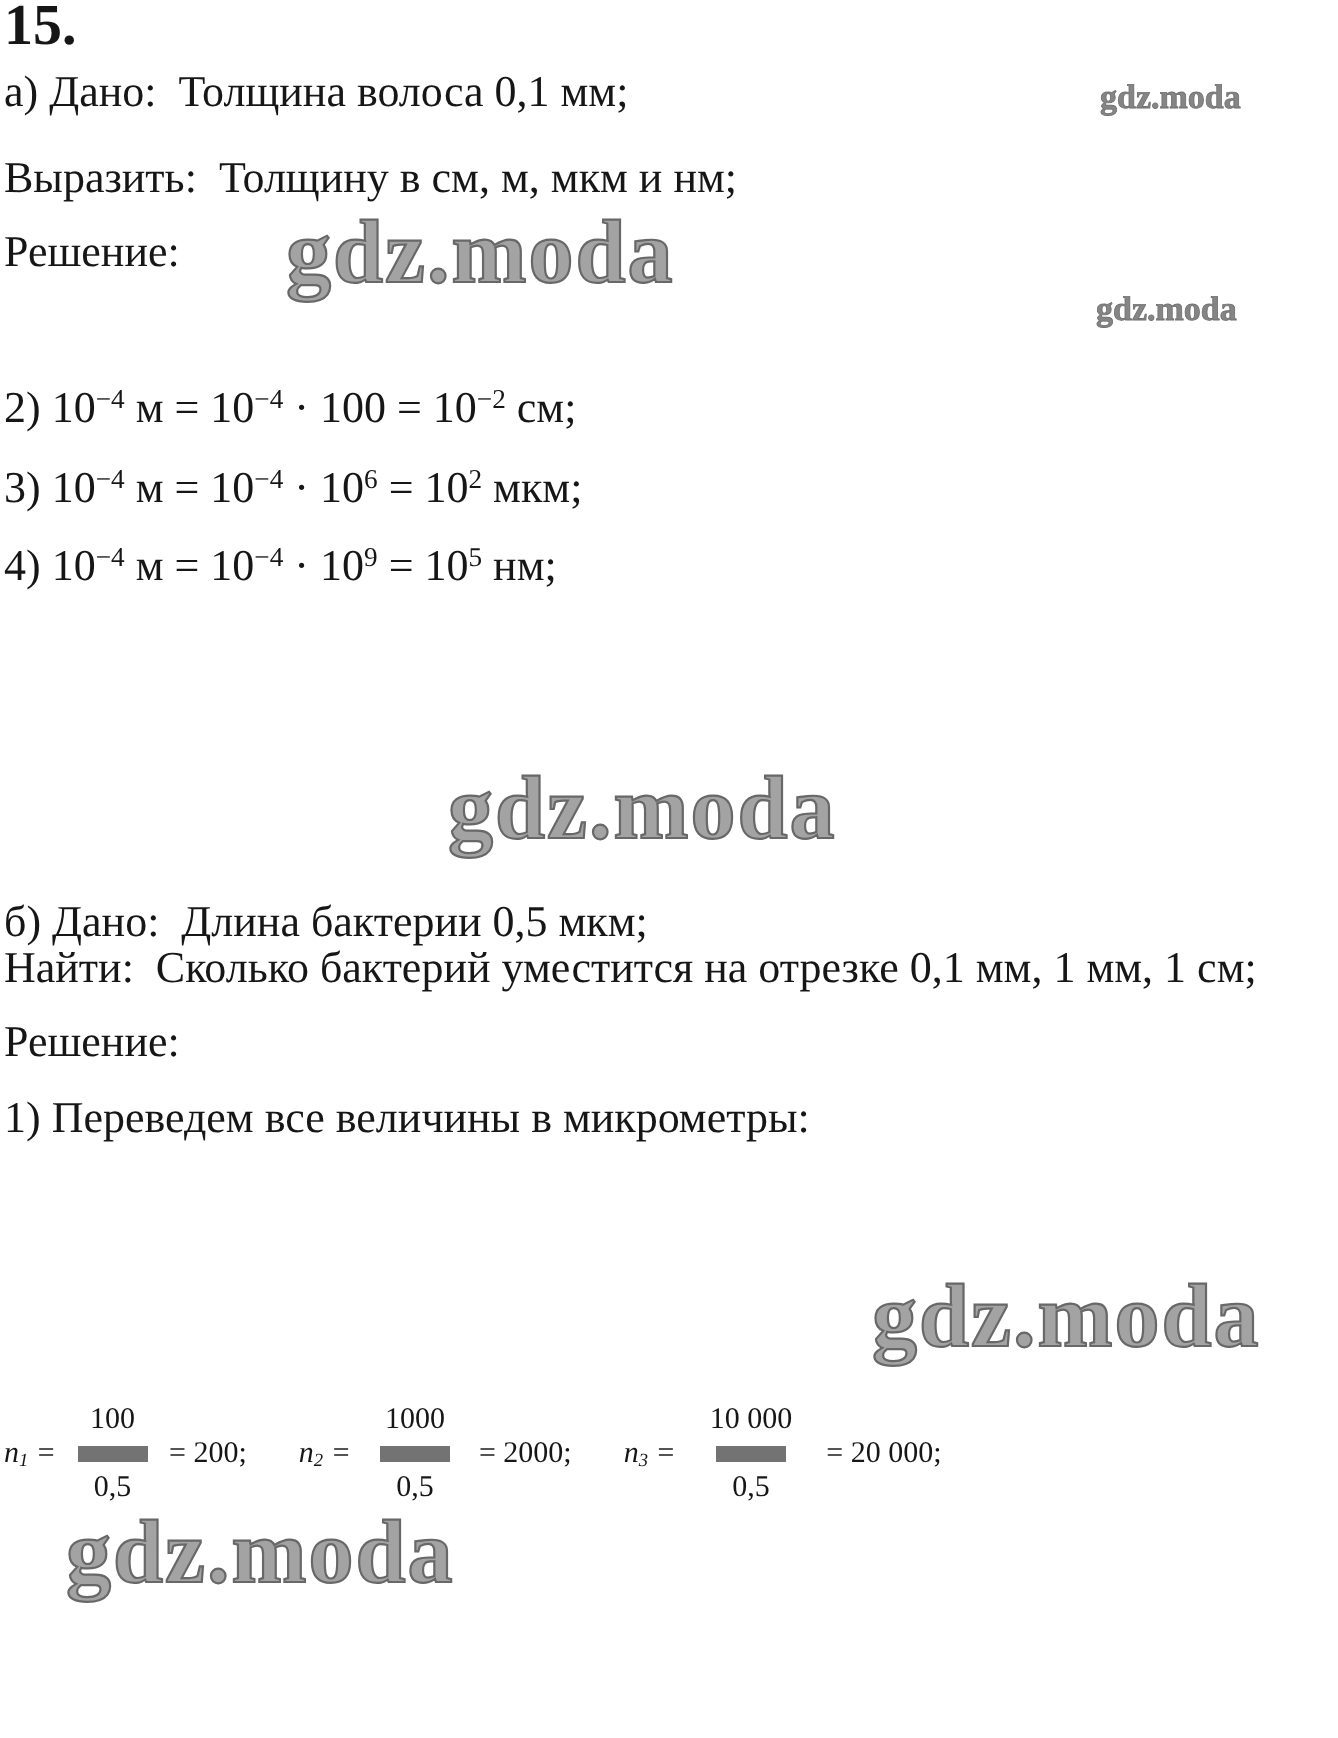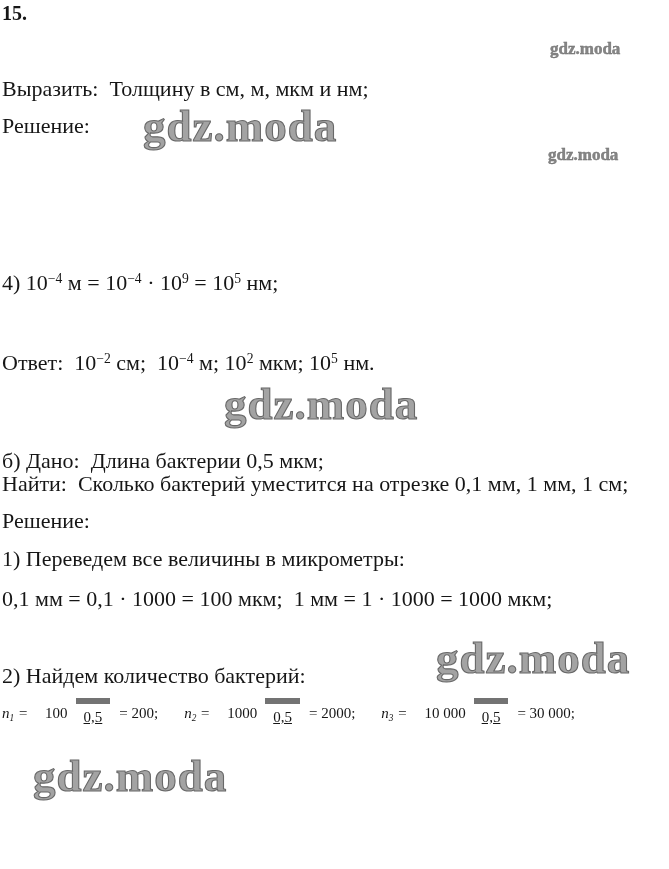--- a/index.html
+++ b/index.html
@@ -16,21 +16,21 @@
     font-family: "Liberation Serif", "DejaVu Serif", serif;
     color: #161616;
   }
   .line {
     position: absolute;
     left: 2px;
     font-size: 22px;
     line-height: 26px;
     white-space: pre;
   }
-  .bold { font-weight: bold; font-size: 20px; }
+  .bold { font-weight: bold; font-size: 29px; }
   sup {
     font-size: 0.62em;
     line-height: 0;
     vertical-align: baseline;
     position: relative;
     top: -0.55em;
   }
   sub {
     font-size: 0.62em;
     line-height: 0;
@@ -68,53 +68,53 @@
   }
   .frac-group {
     display: inline-flex;
     align-items: center;
     gap: 9px;
     white-space: pre;
   }
   .frac-var { font-style: italic; }
   .fraction {
     display: inline-flex;
-    flex-direction: row;
+    flex-direction: column;
     align-items: center;
     text-align: center;
     line-height: 24px;
   }
   .fraction .num { padding: 0 8px 1px; }
-  .fraction .den { border-top: 6px solid #737373; padding: 1px 8px 0; text-decoration: underline; }
+  .fraction .den { border-top: 8px solid #737373; padding: 1px 8px 0; }
 </style>
 </head>
 <body>
 
 <div class="page">
 
   <div class="wm wm-small" style="left:550px; top:40px;">gdz.moda</div>
   <div class="wm wm-large" style="left:143px; top:104px;">gdz.moda</div>
   <div class="wm wm-small" style="left:548px; top:146px;">gdz.moda</div>
   <div class="wm wm-large" style="left:224px; top:382px;">gdz.moda</div>
   <div class="wm wm-large" style="left:436px; top:636px;">gdz.moda</div>
   <div class="wm wm-large" style="left:33px;  top:754px;">gdz.moda</div>
 
   <div class="line bold" style="top:0px">15.</div>
 
+  <div class="line" style="top:33px">а) Дано:  Толщина волоса 0,1 мм;</div>
   <div class="line" style="top:76px">Выразить:  Толщину в см, м, мкм и нм;</div>
   <div class="line" style="top:113px">Решение:</div>
+  <div class="line" style="top:191px">2) 10<sup>−4</sup> м = 10<sup>−4</sup> · 100 = 10<sup>−2</sup> см;</div>
+  <div class="line" style="top:231px">3) 10<sup>−4</sup> м = 10<sup>−4</sup> · 10<sup>6</sup> = 10<sup>2</sup> мкм;</div>
   <div class="line" style="top:270px">4) 10<sup>−4</sup> м = 10<sup>−4</sup> · 10<sup>9</sup> = 10<sup>5</sup> нм;</div>
-  <div class="line" style="top:350px">Ответ:  10<sup>−2</sup> см;  10<sup>−4</sup> м; 10<sup>2</sup> мкм; 10<sup>5</sup> нм.</div>
 
   <div class="line" style="top:448px">б) Дано:  Длина бактерии 0,5 мкм;</div>
   <div class="line" style="top:471px">Найти:  Сколько бактерий уместится на отрезке 0,1 мм, 1 мм, 1 см;</div>
   <div class="line" style="top:508px">Решение:</div>
   <div class="line" style="top:546px">1) Переведем все величины в микрометры:</div>
-  <div class="line" style="top:586px">0,1 мм = 0,1 · 1000 = 100 мкм;  1 мм = 1 · 1000 = 1000 мкм;</div>
-  <div class="line" style="top:663px">2) Найдем количество бактерий:</div>
 
   <div class="frac-row">
 
     <span class="frac-group">
       <span class="frac-var"><span>n</span><sub>1</sub> <span>=</span></span>
       <span class="fraction">
         <span class="num">100</span>
         <span class="den">0,5</span>
       </span>
       <span>= 200;</span>
@@ -128,19 +128,19 @@
       </span>
       <span>= 2000;</span>
     </span>
 
     <span class="frac-group">
       <span class="frac-var"><span>n</span><sub>3</sub> <span>=</span></span>
       <span class="fraction">
         <span class="num">10 000</span>
         <span class="den">0,5</span>
       </span>
-      <span>= 30 000;</span>
+      <span>= 20 000;</span>
     </span>
 
   </div>
 
 
 </div>
 
 </body></html>

